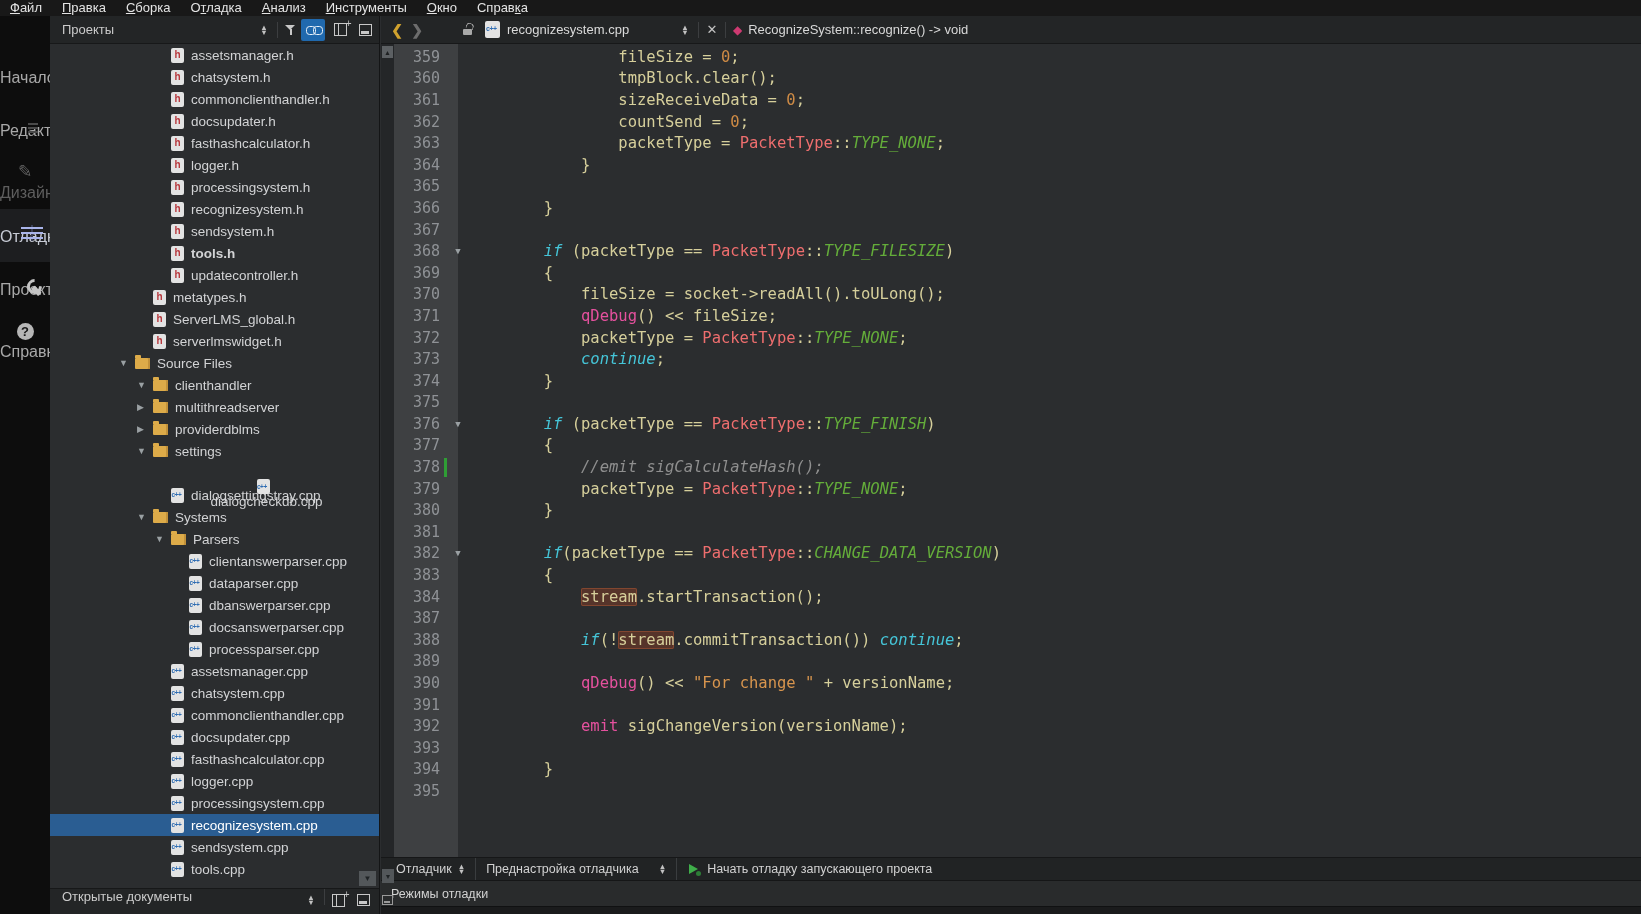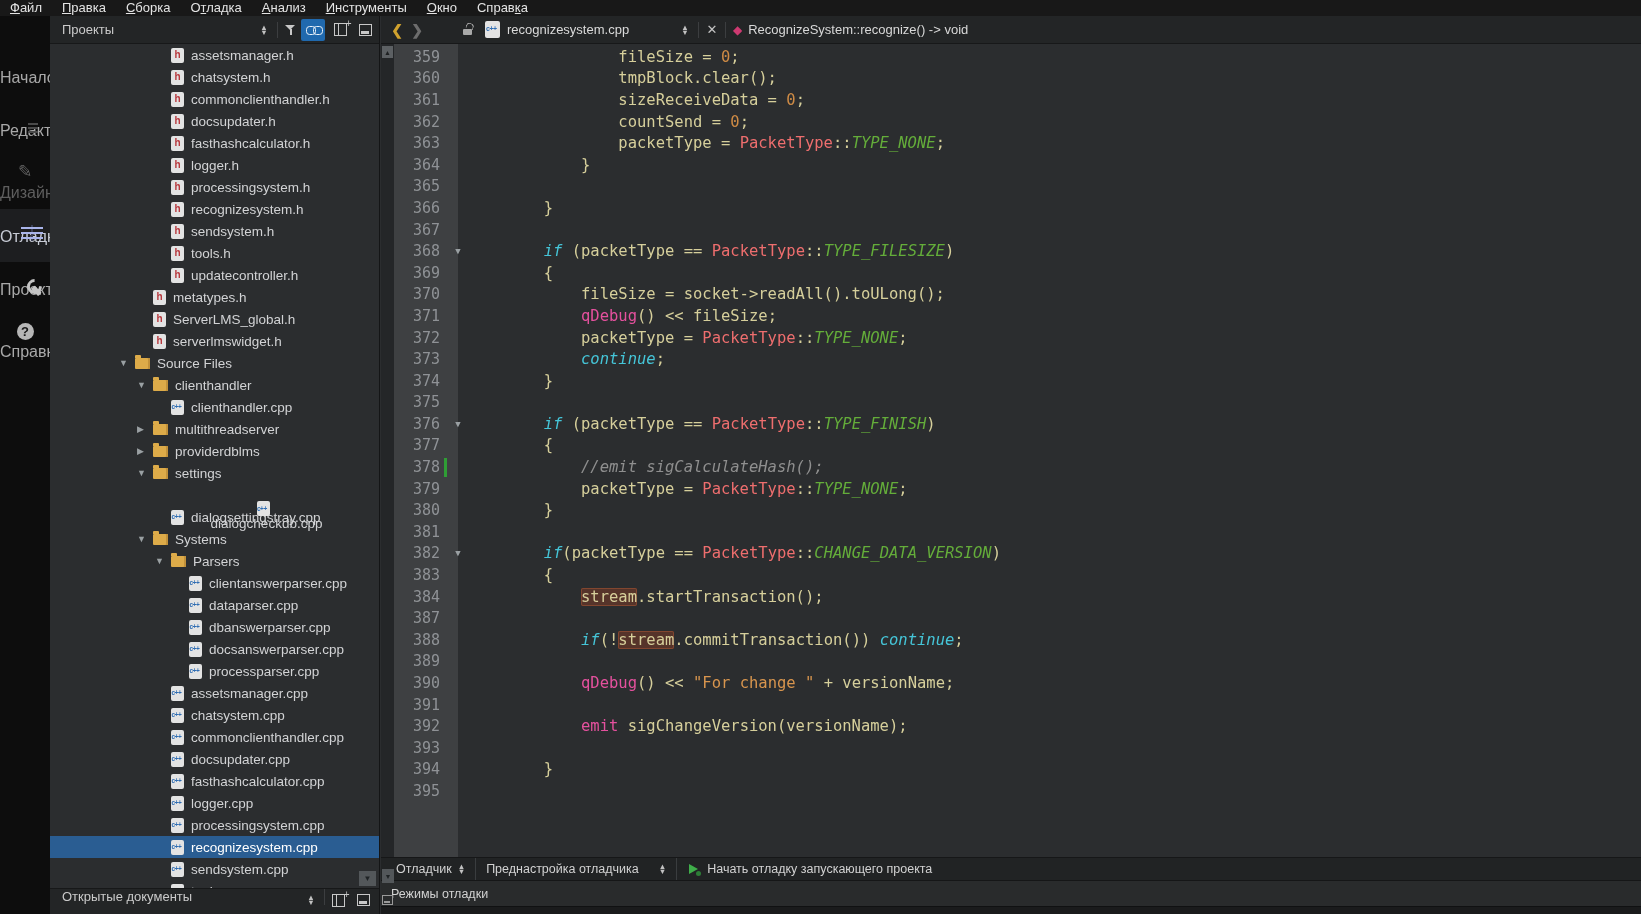--- a/index.html
+++ b/index.html
@@ -273,21 +273,21 @@
         <div class="trow" style="padding-left: 104px;">
           <span class="arrow"></span>
           <span class="ticon ic-hfile"></span>
           <span>recognizesystem.h</span>
         </div>
         <div class="trow" style="padding-left: 104px;">
           <span class="arrow"></span>
           <span class="ticon ic-hfile"></span>
           <span>sendsystem.h</span>
         </div>
-        <div class="trow" style="padding-left: 104px;">
+        <div class="trow" style="padding-left: 104px; font-weight: bold;">
           <span class="arrow"></span>
           <span class="ticon ic-hfile"></span>
           <span>tools.h</span>
         </div>
         <div class="trow" style="padding-left: 104px;">
           <span class="arrow"></span>
           <span class="ticon ic-hfile"></span>
           <span>updatecontroller.h</span>
         </div>
         <div class="trow" style="padding-left: 86px;">
@@ -307,25 +307,20 @@
         </div>
         <div class="trow" style="padding-left: 68px;">
           <span class="arrow">▼</span>
           <span class="ticon ic-folder"></span>
           <span>Source Files</span>
         </div>
         <div class="trow" style="padding-left: 86px;">
           <span class="arrow">▼</span>
           <span class="ticon ic-folder"></span>
           <span>clienthandler</span>
-        </div>
-        <div class="trow" style="padding-left: 104px;">
-          <span class="arrow"></span>
-          <span class="ticon ic-cfile"></span>
-          <span>clienthandler.cpp</span>
         </div>
         <div class="trow" style="padding-left: 86px;">
           <span class="arrow">▶</span>
           <span class="ticon ic-folder"></span>
           <span>multithreadserver</span>
         </div>
         <div class="trow" style="padding-left: 86px;">
           <span class="arrow">▶</span>
           <span class="ticon ic-folder"></span>
           <span>providerdblms</span>

